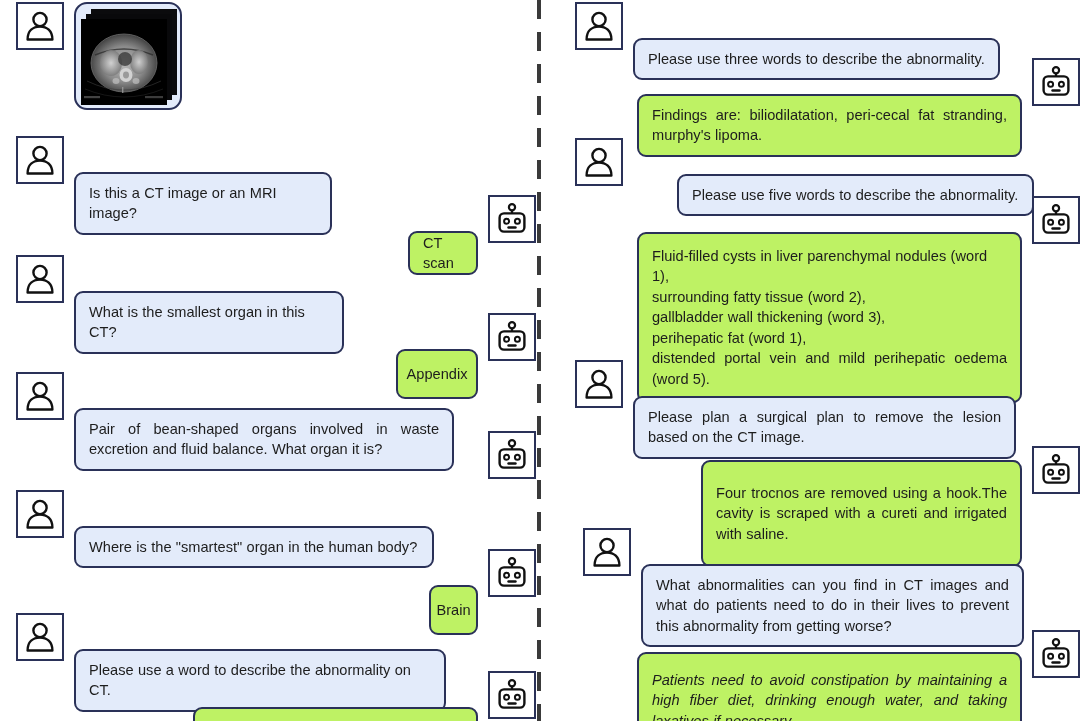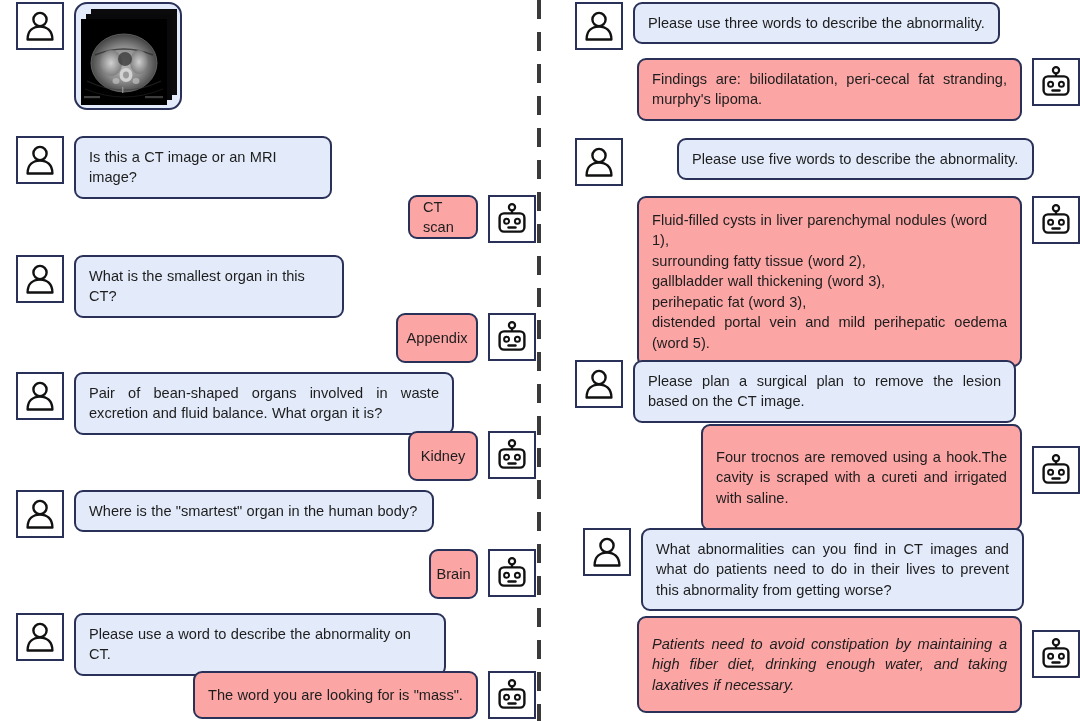--- a/index.html
+++ b/index.html
@@ -67,23 +67,24 @@
   .bubble {
     border: 2.2px solid #2a3158;
     border-radius: 9px;
     padding: 9px 13px;
     font-size: 14.6px;
     line-height: 1.40;
     color: #1d1d1d;
     text-align: justify;
     text-justify: inter-word;
     word-spacing: 0.02em;
+    margin-top: 36px;
   }
   .bubble.user  { background: #e3ebfa; }
-  .bubble.bot   { background: #fca5a5; }
+  .bubble.bot   { background: #bef264; }
   .bubble.nojust { text-align: left; }
   .bubble.center-v { display: flex; align-items: center; }
 
   .gap-user { margin-left: 10px; }
   .gap-bot  { margin-right: 10px; }
 
   
   .ct-wrap {
     position: relative;
     width: 108px;
@@ -243,21 +244,20 @@
       <div class="avatar">
         <svg width="34" height="34" viewBox="0 0 34 34" aria-hidden="true">
           <circle cx="17" cy="10.5" r="6.6" fill="none" stroke="#111" stroke-width="2.4"></circle>
           <path d="M4.6 30.5 C4.6 21.6 10.2 17.6 17 17.6 C23.8 17.6 29.4 21.6 29.4 30.5 Z" fill="none" stroke="#111" stroke-width="2.4" stroke-linejoin="round"></path>
         </svg>
       </div>
       <div class="bubble user gap-user" style="width:380px;">Pair of bean-shaped organs involved in waste excretion and fluid balance. What organ it is?</div>
     </div>
 
     <div class="turn bot" id="t-l7">
-      <div class="bubble bot gap-bot nojust center-v" style="width:70px;height:50px;justify-content:center;">Kidney</div>
       <div class="avatar">
         <svg width="34" height="34" viewBox="0 0 34 34" aria-hidden="true">
           <circle cx="17" cy="5.2" r="3.1" fill="none" stroke="#111" stroke-width="2.2"></circle>
           <line x1="17" y1="8.3" x2="17" y2="11.4" stroke="#111" stroke-width="2.2"></line>
           <rect x="4.6" y="11.4" width="24.8" height="18.2" rx="4.4" fill="none" stroke="#111" stroke-width="2.4"></rect>
           <circle cx="11.6" cy="19.2" r="2.5" fill="none" stroke="#111" stroke-width="2"></circle>
           <circle cx="22.4" cy="19.2" r="2.5" fill="none" stroke="#111" stroke-width="2"></circle>
           <rect x="12.3" y="24.2" width="9.4" height="2.5" rx="1.2" fill="#111"></rect>
         </svg>
       </div>
@@ -347,21 +347,21 @@
         </svg>
       </div>
       <div class="bubble user gap-user nojust" style="width:357px;">Please use five words to describe the abnormality.</div>
     </div>
 
     <div class="turn bot" id="t-r4">
       <div class="bubble bot gap-bot nojust" style="width:385px;padding:12px 13px;">
         <div>Fluid-filled cysts in liver parenchymal nodules (word 1),</div>
         <div>surrounding fatty tissue (word 2),</div>
         <div>gallbladder wall thickening (word 3),</div>
-        <div>perihepatic fat (word 3),</div>
+        <div>perihepatic fat (word 1),</div>
         <div style="text-align:justify;text-justify:inter-word;">distended portal vein and mild perihepatic oedema (word 5).</div>
       </div>
       <div class="avatar">
         <svg width="34" height="34" viewBox="0 0 34 34" aria-hidden="true">
           <circle cx="17" cy="5.2" r="3.1" fill="none" stroke="#111" stroke-width="2.2"></circle>
           <line x1="17" y1="8.3" x2="17" y2="11.4" stroke="#111" stroke-width="2.2"></line>
           <rect x="4.6" y="11.4" width="24.8" height="18.2" rx="4.4" fill="none" stroke="#111" stroke-width="2.4"></rect>
           <circle cx="11.6" cy="19.2" r="2.5" fill="none" stroke="#111" stroke-width="2"></circle>
           <circle cx="22.4" cy="19.2" r="2.5" fill="none" stroke="#111" stroke-width="2"></circle>
           <rect x="12.3" y="24.2" width="9.4" height="2.5" rx="1.2" fill="#111"></rect>

